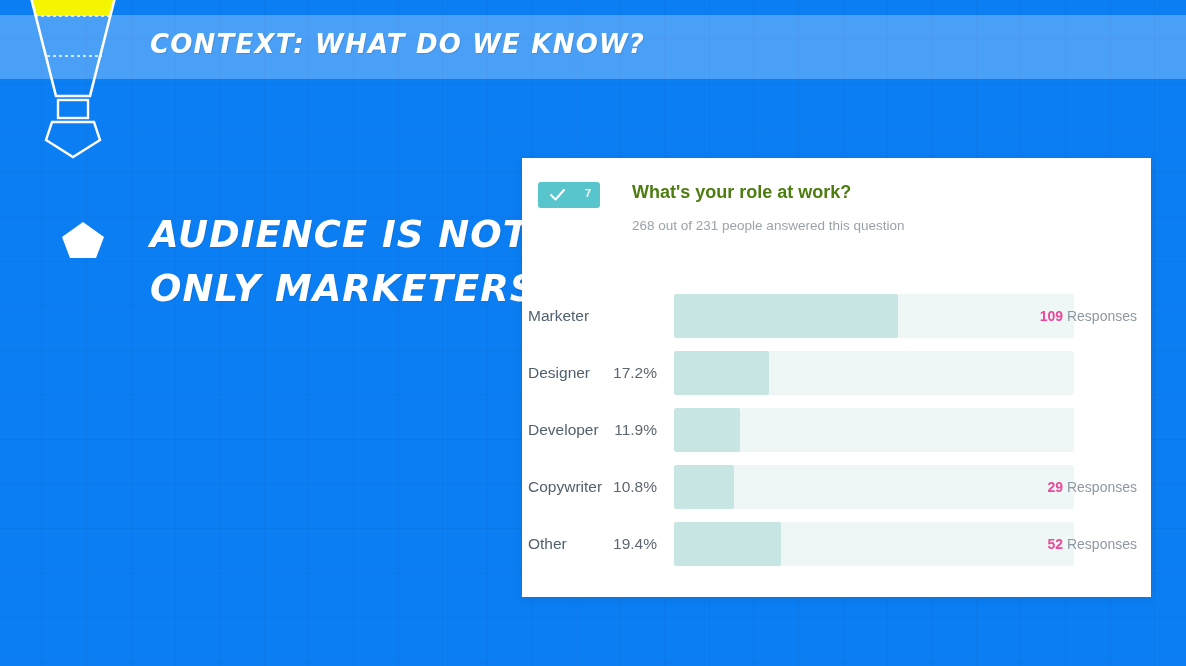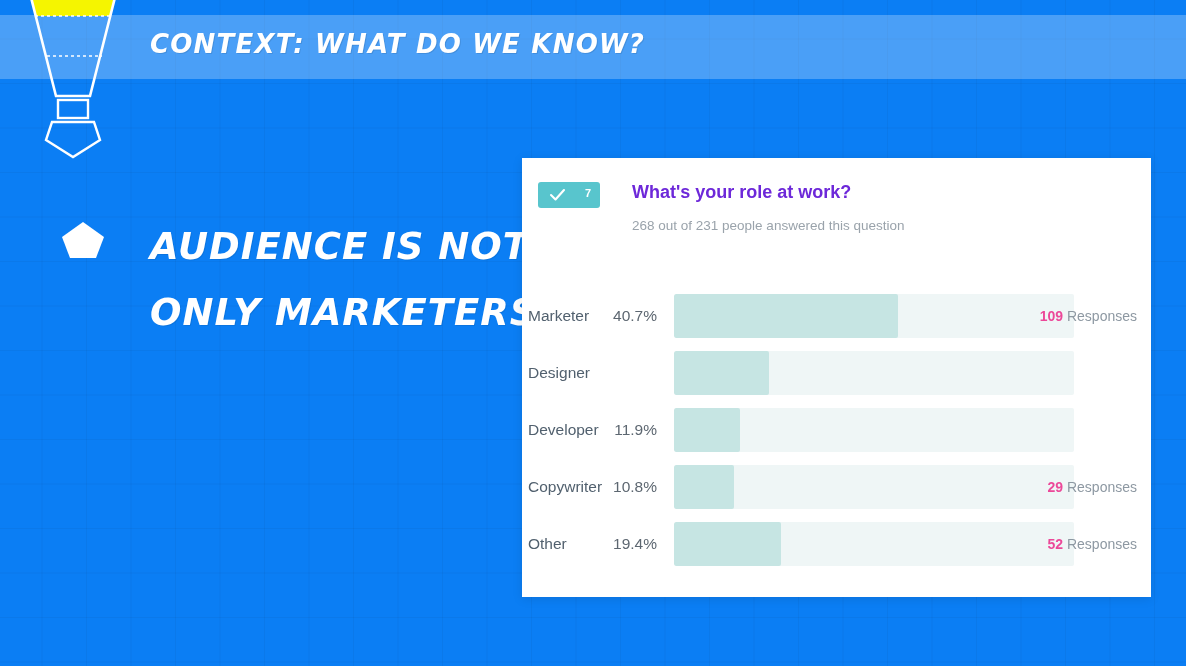--- a/index.html
+++ b/index.html
@@ -77,21 +77,21 @@
     font-family: "DejaVu Sans", sans-serif;
     font-weight: bold;
     font-style: italic;
     font-size: 37px;
     line-height: 54px;
     letter-spacing: 1px;
     color: #ffffff;
     text-transform: uppercase;
     text-shadow: 1px 1px 0 rgba(0,0,0,0.08);
   }
-  .headline .ln { display: block; white-space: nowrap; margin-top: 12px; }
+  .headline .ln { display: block; white-space: nowrap; }
 
   
   .card {
     position: absolute;
     left: 522px;
     top: 158px;
     width: 629px;
     height: 439px;
     background: #ffffff;
     box-shadow: 0 2px 10px rgba(0,0,0,0.10);
@@ -127,21 +127,21 @@
     font-size: 11px;
     font-weight: bold;
     color: #ffffff;
   }
   .q-title {
     position: absolute;
     left: 94px;
     top: 0px;
     font-size: 18px;
     font-weight: bold;
-    color: #6d28d9;
+    color: #4d7c0f;
     white-space: nowrap;
   }
   .q-sub {
     position: absolute;
     left: 94px;
     top: 36px;
     font-size: 13.5px;
     color: #9aa3ab;
     white-space: nowrap;
   }
@@ -260,28 +260,28 @@
           </svg>
         </span>
         <span class="num">7</span>
       </div>
       <div class="q-title">What's your role at work?</div>
       <div class="q-sub">268 out of 231 people answered this question</div>
     </div>
 
     <div class="rows" id="rows">
         <div class="row">
-          <div class="row-pct">40.7%</div>
           <div class="row-track">
             <div class="row-fill" style="width: 56%;"></div>
           </div>
           <div class="row-label">Marketer</div>
           <div class="row-resp"><b>109</b><span> Responses</span></div>
         </div>
         <div class="row">
+          <div class="row-pct">17.2%</div>
           <div class="row-track">
             <div class="row-fill" style="width: 23.7%;"></div>
           </div>
           <div class="row-label">Designer</div>
         </div>
         <div class="row">
           <div class="row-pct">11.9%</div>
           <div class="row-track">
             <div class="row-fill" style="width: 16.4%;"></div>
           </div>

